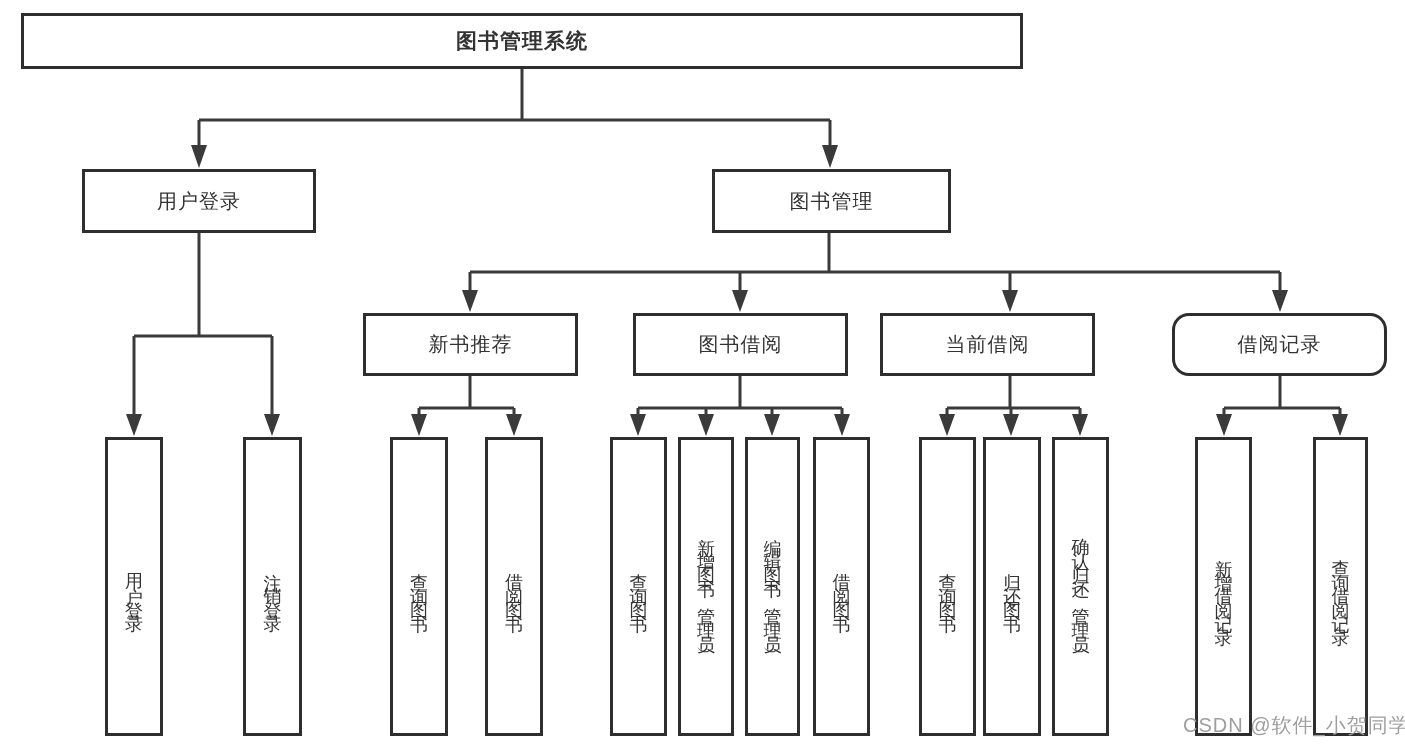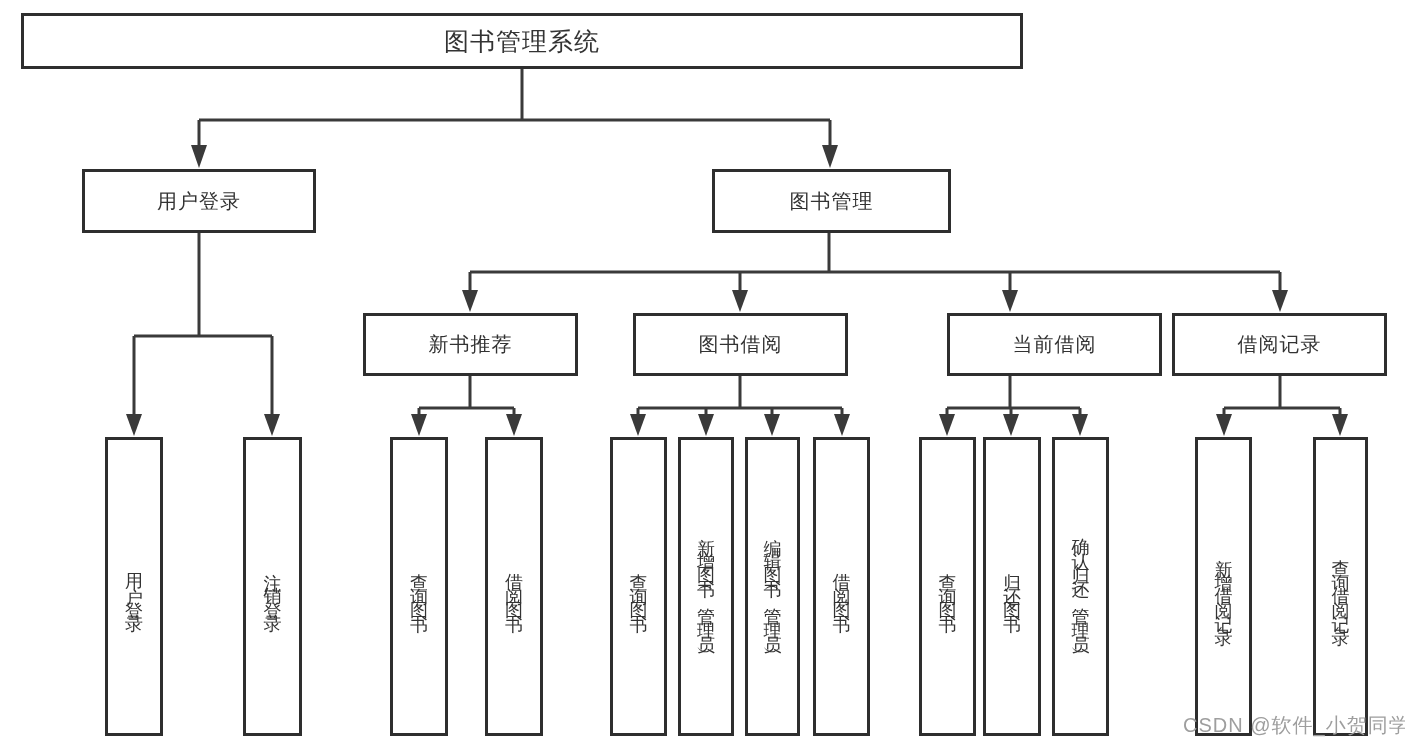--- a/index.html
+++ b/index.html
@@ -29,21 +29,22 @@
     border: 3px solid #2e2e2e;
     display: flex;
     align-items: center;
     justify-content: center;
     z-index: 2;
     letter-spacing: 1px;
     white-space: nowrap;
   }
   .root-box {
     left: 21px; top: 13px; width: 1002px; height: 56px;
-    font-size: 25px;
+    font-size: 21px;
+    font-weight: bold;
   }
   .l2-box {
     top: 169px; height: 64px;
     font-size: 20px;
   }
   .l3-box {
     top: 313px; height: 63px;
     font-size: 20px;
   }
   .leaf {
@@ -118,22 +119,22 @@
     </g>
   </svg>
 
   <div class="box root-box">图书管理系统</div>
 
   <div class="box l2-box" style="left:82px; width:234px;">用户登录</div>
   <div class="box l2-box" style="left:712px; width:239px;">图书管理</div>
 
   <div class="box l3-box" style="left:363px; width:215px;">新书推荐</div>
   <div class="box l3-box" style="left:633px; width:215px;">图书借阅</div>
-  <div class="box l3-box" style="left:947px; width:215px;">当前借阅</div>
-  <div class="box l3-box" style="left:1172px; width:215px;">借阅记录</div>
+  <div class="box l3-box" style="left:880px; width:215px;">当前借阅</div>
+  <div class="box l3-box" style="left:1172px; width:215px;border-radius:17px;">借阅记录</div>
 
   <div class="leaf" style="left:105px; width:58px;">用户登录</div>
   <div class="leaf" style="left:243px; width:59px;">注销登录</div>
 
   <div class="leaf" style="left:390px; width:58px;">查询图书</div>
   <div class="leaf" style="left:485px; width:58px;">借阅图书</div>
 
   <div class="leaf" style="left:610px; width:57px;">查询图书</div>
   <div class="leaf" style="left:678px; width:56px;">新增图书（管理员）</div>
   <div class="leaf" style="left:745px; width:55px;">编辑图书（管理员）</div>

